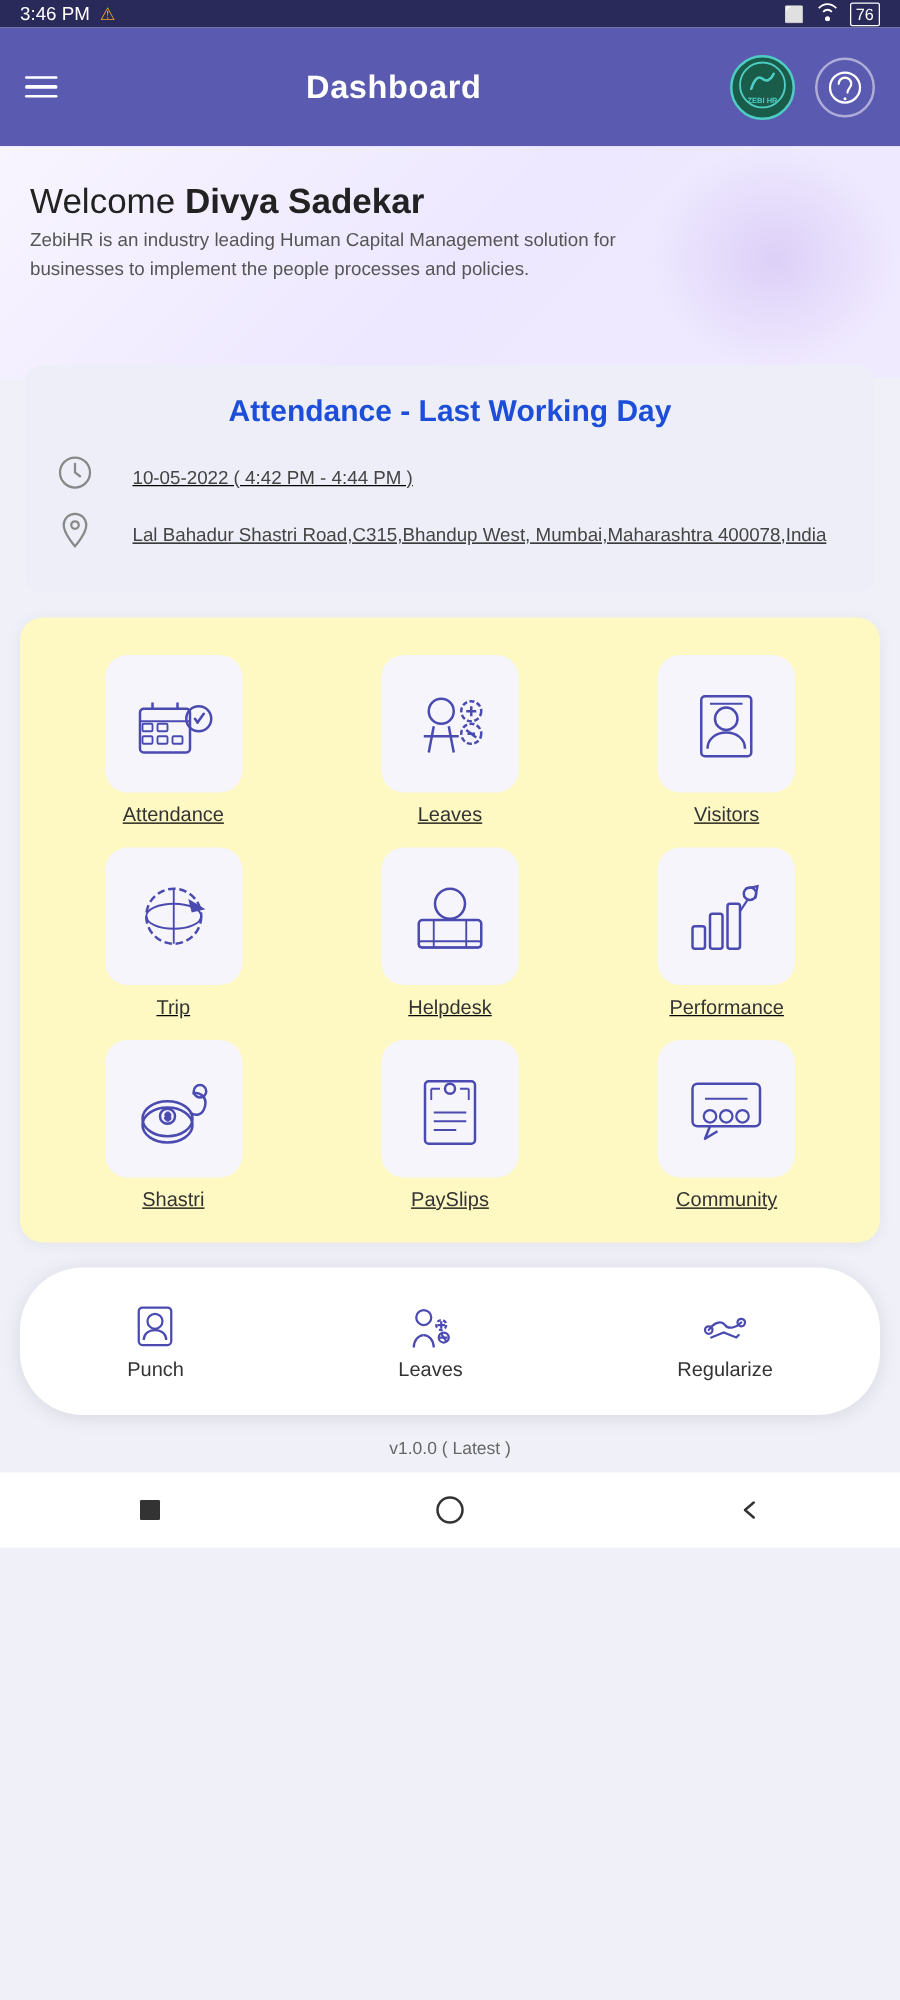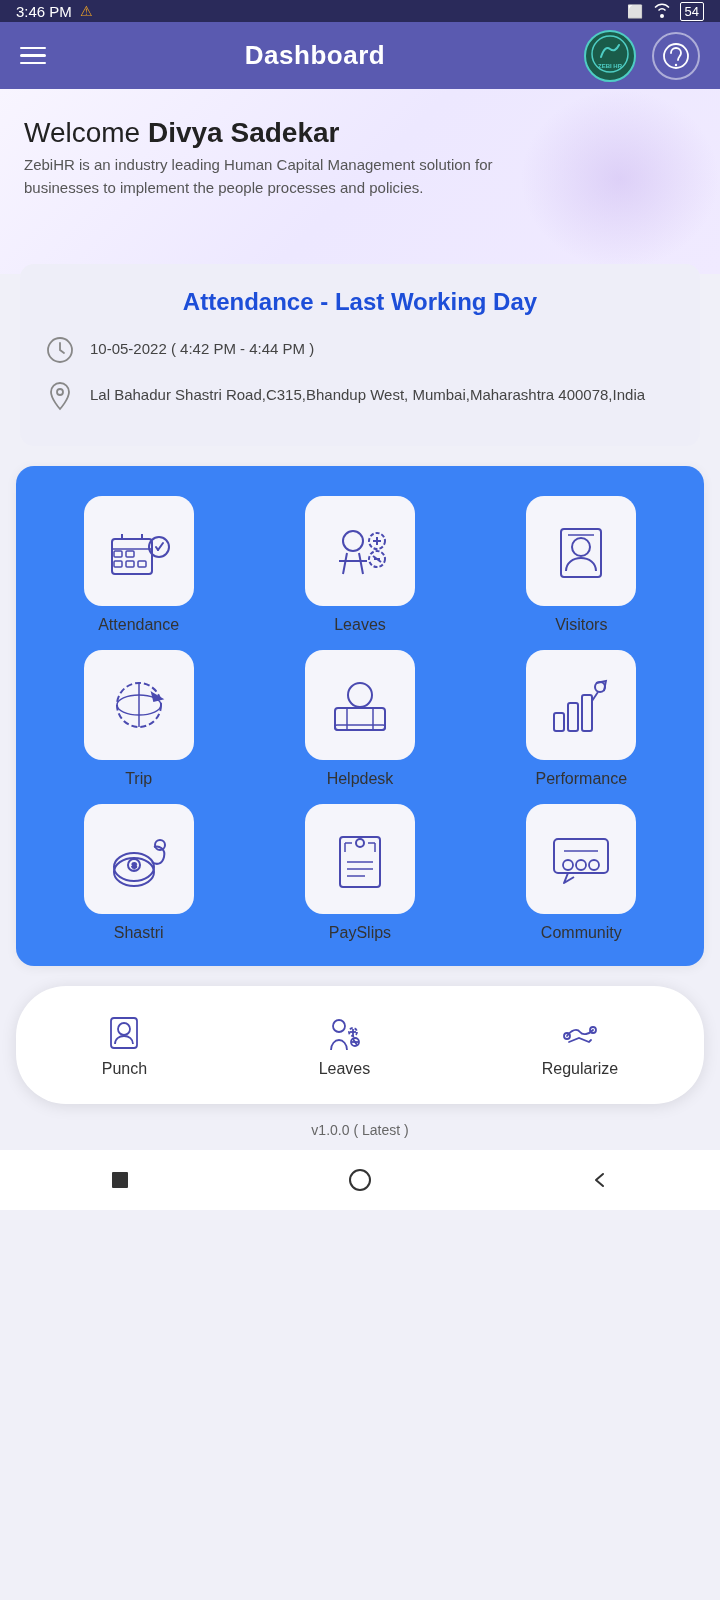--- a/index.html
+++ b/index.html
@@ -23,21 +23,21 @@
       padding: 0 16px;
       font-size: 15px;
     }
     .status-left { display: flex; align-items: center; gap: 8px; }
     .status-right { display: flex; align-items: center; gap: 8px; }
     .warning-icon { color: #f5a623; font-size: 14px; }
 
     
     .top-nav {
       background: #5a5ab0;
-      height: 67px;
+      height: 95px;
       display: flex;
       align-items: center;
       justify-content: space-between;
       padding: 0 20px;
     }
     .nav-title {
       color: white;
       font-size: 26px;
       font-weight: 600;
       letter-spacing: 0.5px;
@@ -102,39 +102,41 @@
     }
     .attendance-title {
       text-align: center;
       color: #1d4ed8;
       font-size: 24px;
       font-weight: 600;
       margin-bottom: 16px;
     }
     .attendance-row {
       display: flex;
-      align-items: center;
-      gap: 14px;
+      align-items: flex-end;
+      gap: 30px;
       margin-bottom: 12px;
+      text-decoration: underline;
     }
     .attendance-icon {
       width: 32px; height: 32px;
       flex-shrink: 0;
       display: flex; align-items: center; justify-content: center;
       margin-top: 2px;
     }
     .attendance-text { font-size: 15px; color: #444; line-height: 1.5; }
 
     
     .grid-section {
-      background: #3b82f6;
+      background: #fef9c3;
       margin: 20px 16px;
       border-radius: 18px;
       padding: 30px 20px 24px;
       box-shadow: 0 2px 12px rgba(0,0,0,0.06);
+      text-decoration: underline;
     }
     .menu-grid {
       display: grid;
       grid-template-columns: repeat(3, 1fr);
       gap: 16px;
     }
     .menu-item {
       display: flex;
       flex-direction: column;
       align-items: center;
@@ -221,21 +223,21 @@
   <div class="status-right">
     <span style="font-size:13px;">⬜</span>
     <span>
       <svg width="20" height="16" viewBox="0 0 20 16" fill="white">
         <path d="M10 12a2 2 0 110 4 2 2 0 010-4z"></path>
         <path d="M6.5 8.5C7.6 7.4 8.7 6.8 10 6.8s2.4.6 3.5 1.7" stroke="white" stroke-width="1.5" fill="none"></path>
         <path d="M3 5.5C5 3.5 7.4 2.3 10 2.3s5 1.2 7 3.2" stroke="white" stroke-width="1.5" fill="none"></path>
       </svg>
     </span>
     <span style="font-size:13px; border: 1.5px solid white; padding: 1px 4px; border-radius: 2px;">
-      <span>54</span>
+      <span>76</span>
     </span>
   </div>
 </div>
 
 <div class="top-nav">
   <div class="hamburger">
     <span></span>
       <span></span>
       <span></span>
   </div>

